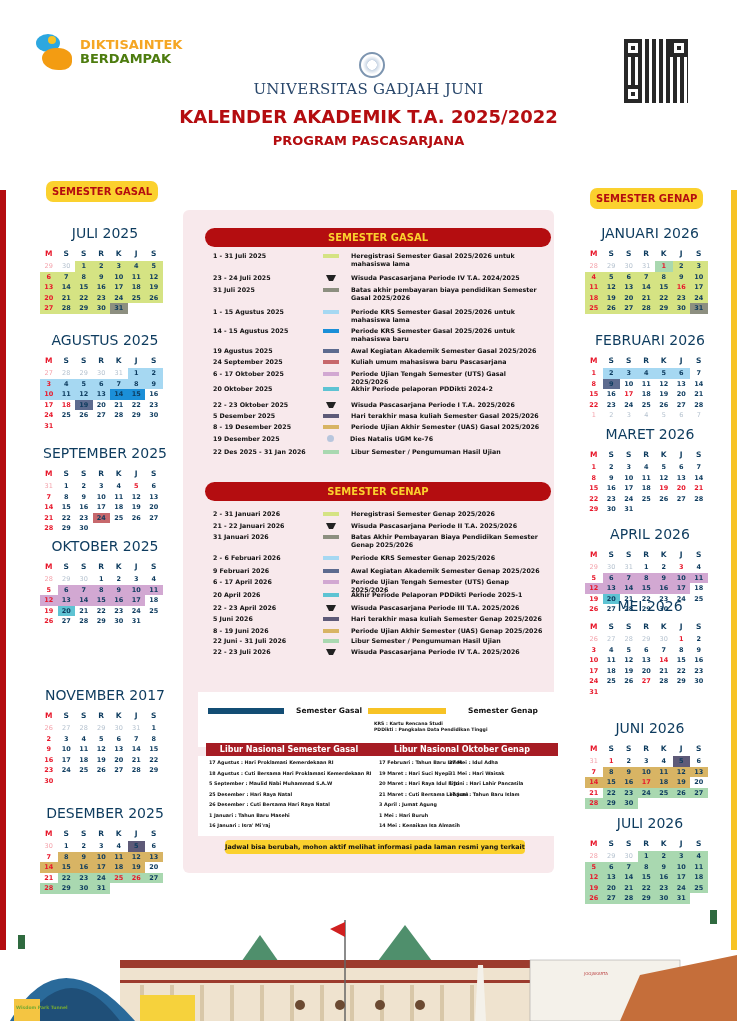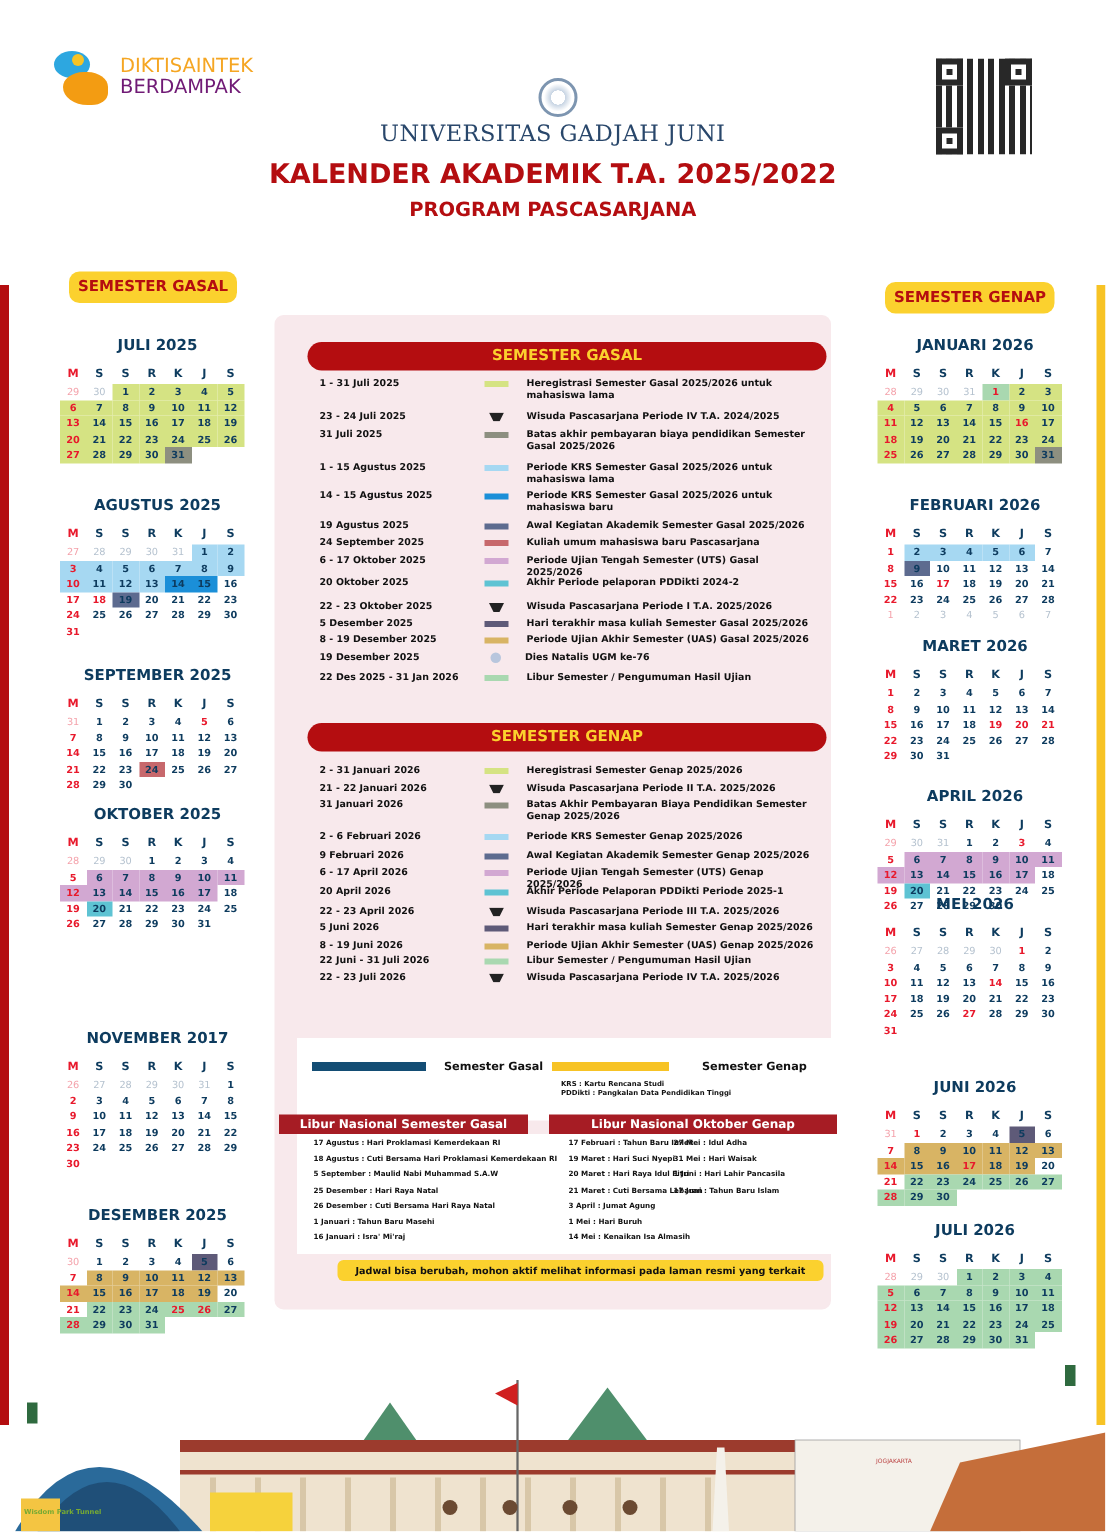--- a/index.html
+++ b/index.html
@@ -5,34 +5,34 @@
 *{box-sizing:border-box;margin:0;padding:0}
 body{width:737px;height:1021px;background:#fff;font-family:"DejaVu Sans",sans-serif;position:relative;overflow:hidden;color:#0d3b5e}
 .abs{position:absolute}
 .leftbar{left:0;top:190px;width:6px;height:760px;background:#b40d10}
 .rightbar{right:0;top:190px;width:6px;height:760px;background:#f7c325}
 .logo{left:34px;top:32px;display:flex;align-items:center;gap:6px}
 .logo-mark{width:40px;height:40px;position:relative}
 .logo-mark .a{position:absolute;left:2px;top:2px;width:24px;height:18px;border-radius:50%;background:#2da7e0}
 .logo-mark .b{position:absolute;left:8px;top:16px;width:30px;height:22px;border-radius:50% 50% 40% 60%;background:#f39c12}
 .logo-mark .c{position:absolute;left:14px;top:4px;width:8px;height:8px;border-radius:50%;background:#f7c325}
-.logo-text{font-weight:normal;font-size:13px;line-height:14px}
+.logo-text{font-weight:bold;font-size:13px;line-height:14px}
 .logo-text .l1{color:#f5a623}
-.logo-text .l2{color:#701a75}
+.logo-text .l2{color:#4d7c0f}
 .qr{left:622px;top:37px;width:68px;height:68px;background:
 repeating-linear-gradient(90deg,#111 0 4px,#fff 4px 7px),#fff;opacity:.9;border:2px solid #fff}
 .qr .fp{position:absolute;width:18px;height:18px;border:4px solid #111;background:#fff}
 .qr .fp::after{content:"";position:absolute;left:3px;top:3px;width:4px;height:4px;background:#111}
 .emblem{left:359px;top:52px;width:26px;height:26px;border-radius:50%;border:2px solid #7d95b0;background:radial-gradient(#fff 30%,#c7d4e3 31%,#fff 60%)}
 .ugm{left:0;width:737px;top:80px;text-align:center;font-family:"DejaVu Serif",serif;font-size:15px;color:#29476b;letter-spacing:.3px}
 .title{left:0;width:737px;top:106px;text-align:center;font-weight:bold;font-size:18px;color:#b40d10}
 .subtitle{left:0;width:737px;top:133px;text-align:center;font-weight:bold;font-size:13px;color:#b40d10}
 .sem-tag{background:#fbd12e;color:#b40d10;font-weight:bold;font-size:10px;padding:5px 6px;border-radius:7px}
 .cal{width:130px}
-.cal h3{text-align:center;font-size:10px;font-weight:bold;color:#0d3b5e;margin-bottom:6px}
+.cal h3{text-align:center;font-size:14px;font-weight:normal;color:#0d3b5e;margin-bottom:6px}
 .cal .grid{display:grid;grid-template-columns:repeat(7,17.5px);row-gap:0}
 .cal .c{height:10.5px;font-size:6.5px;font-weight:bold;text-align:center;line-height:10.5px;color:#0d3b5e}
 .cal .hd{font-size:7.5px;height:14px;line-height:14px}
 .c.red{color:#e8192c}
 .c.out{color:#b5c2cf;font-weight:normal}
 .c.outred{color:#f4a2ab;font-weight:normal}
 .bg-hereg{background:#d5e383}
 .bg-krs{background:#a6d8f2}
 .bg-krsb{background:#1b8fd8;color:#fff}
 .bg-awal{background:#5d6b8f;color:#fff}
@@ -46,21 +46,21 @@
 .panel{left:183px;top:210px;width:371px;height:663px;background:#f8e9ec;border-radius:6px}
 .band{position:absolute;left:22px;width:346px;height:19px;background:#b40d10;border-radius:10px;text-align:center;color:#fbd12e;font-weight:bold;font-size:10px;line-height:19px}
 .ev{position:absolute;left:30px;width:330px;display:flex;font-size:6.3px;font-weight:bold;color:#111;line-height:8px}
 .ev .d{width:100px;flex:none}
 .ev .sw{width:16px;height:4px;margin:2px 12px 0 10px;flex:none}
 .ev .t{flex:1}
 .cap{width:10px;height:6px;background:#222;margin:1px 15px 0 13px;clip-path:polygon(0 0,100% 0,70% 100%,30% 100%);flex:none}
 .leg{position:absolute;background:#fff;left:15px;width:360px}
 .holhead{position:absolute;height:13px;background:#a61c24;color:#fff;font-weight:bold;font-size:8px;line-height:13px;text-align:center}
 .hol{position:absolute;font-size:4.8px;font-weight:bold;color:#111;line-height:10.5px}
-.note{position:absolute;left:42px;top:630px;background:#fbd12e;color:#111;font-weight:bold;font-size:6.4px;padding:3px 12px;border-radius:4px}
+.note{position:absolute;left:42px;top:630px;background:#fbd12e;color:#111;font-weight:bold;font-size:6.4px;padding:3px 0;border-radius:4px}
 .scene{left:0;top:905px;width:737px;height:116px}
 </style>
 </head>
 <body>
 
 <div class="abs leftbar"></div>
 <div class="abs rightbar"></div>
 
 <div class="abs logo">
   <div class="logo-mark">
@@ -826,21 +826,21 @@
 
   <div class="leg" style="top:482px;height:55px">
     <div class="abs" style="left:10px;top:16px;width:76px;height:6px;background:#134d74"></div>
     <div class="abs" style="left:98px;top:14px;font-size:7.5px;font-weight:bold;color:#111">Semester Gasal</div>
     <div class="abs" style="left:170px;top:16px;width:78px;height:6px;background:#f7c325"></div>
     <div class="abs" style="left:270px;top:14px;font-size:7.5px;font-weight:bold;color:#111">Semester Genap</div>
     <div class="abs" style="left:176px;top:29px;font-size:4.6px;font-weight:bold;color:#111">KRS : Kartu Rencana Studi</div>
     <div class="abs" style="left:176px;top:35px;font-size:4.6px;font-weight:bold;color:#111">PDDikti : Pangkalan Data Pendidikan Tinggi</div>
   </div>
 
-  <div class="holhead" style="left:3px;top:533px;width:166px">Libur Nasional Semester Gasal</div>
+  <div class="holhead" style="left:23px;top:533px;width:166px">Libur Nasional Semester Gasal</div>
   <div class="holhead" style="left:183px;top:533px;width:192px">Libur Nasional Oktober Genap</div>
   <div style="position:absolute;left:15px;top:546px;width:360px;height:80px;background:#fff"></div>
   <div class="hol" style="left:26px;top:548px" id="hol-gasal">
       <div>17 Agustus : Hari Proklamasi Kemerdekaan RI</div>
       <div>18 Agustus : Cuti Bersama Hari Proklamasi Kemerdekaan RI</div>
       <div>5 September : Maulid Nabi Muhammad S.A.W</div>
       <div>25 Desember : Hari Raya Natal</div>
       <div>26 Desember : Cuti Bersama Hari Raya Natal</div>
       <div>1 Januari : Tahun Baru Masehi</div>
       <div>16 Januari : Isra' Mi'raj</div>

